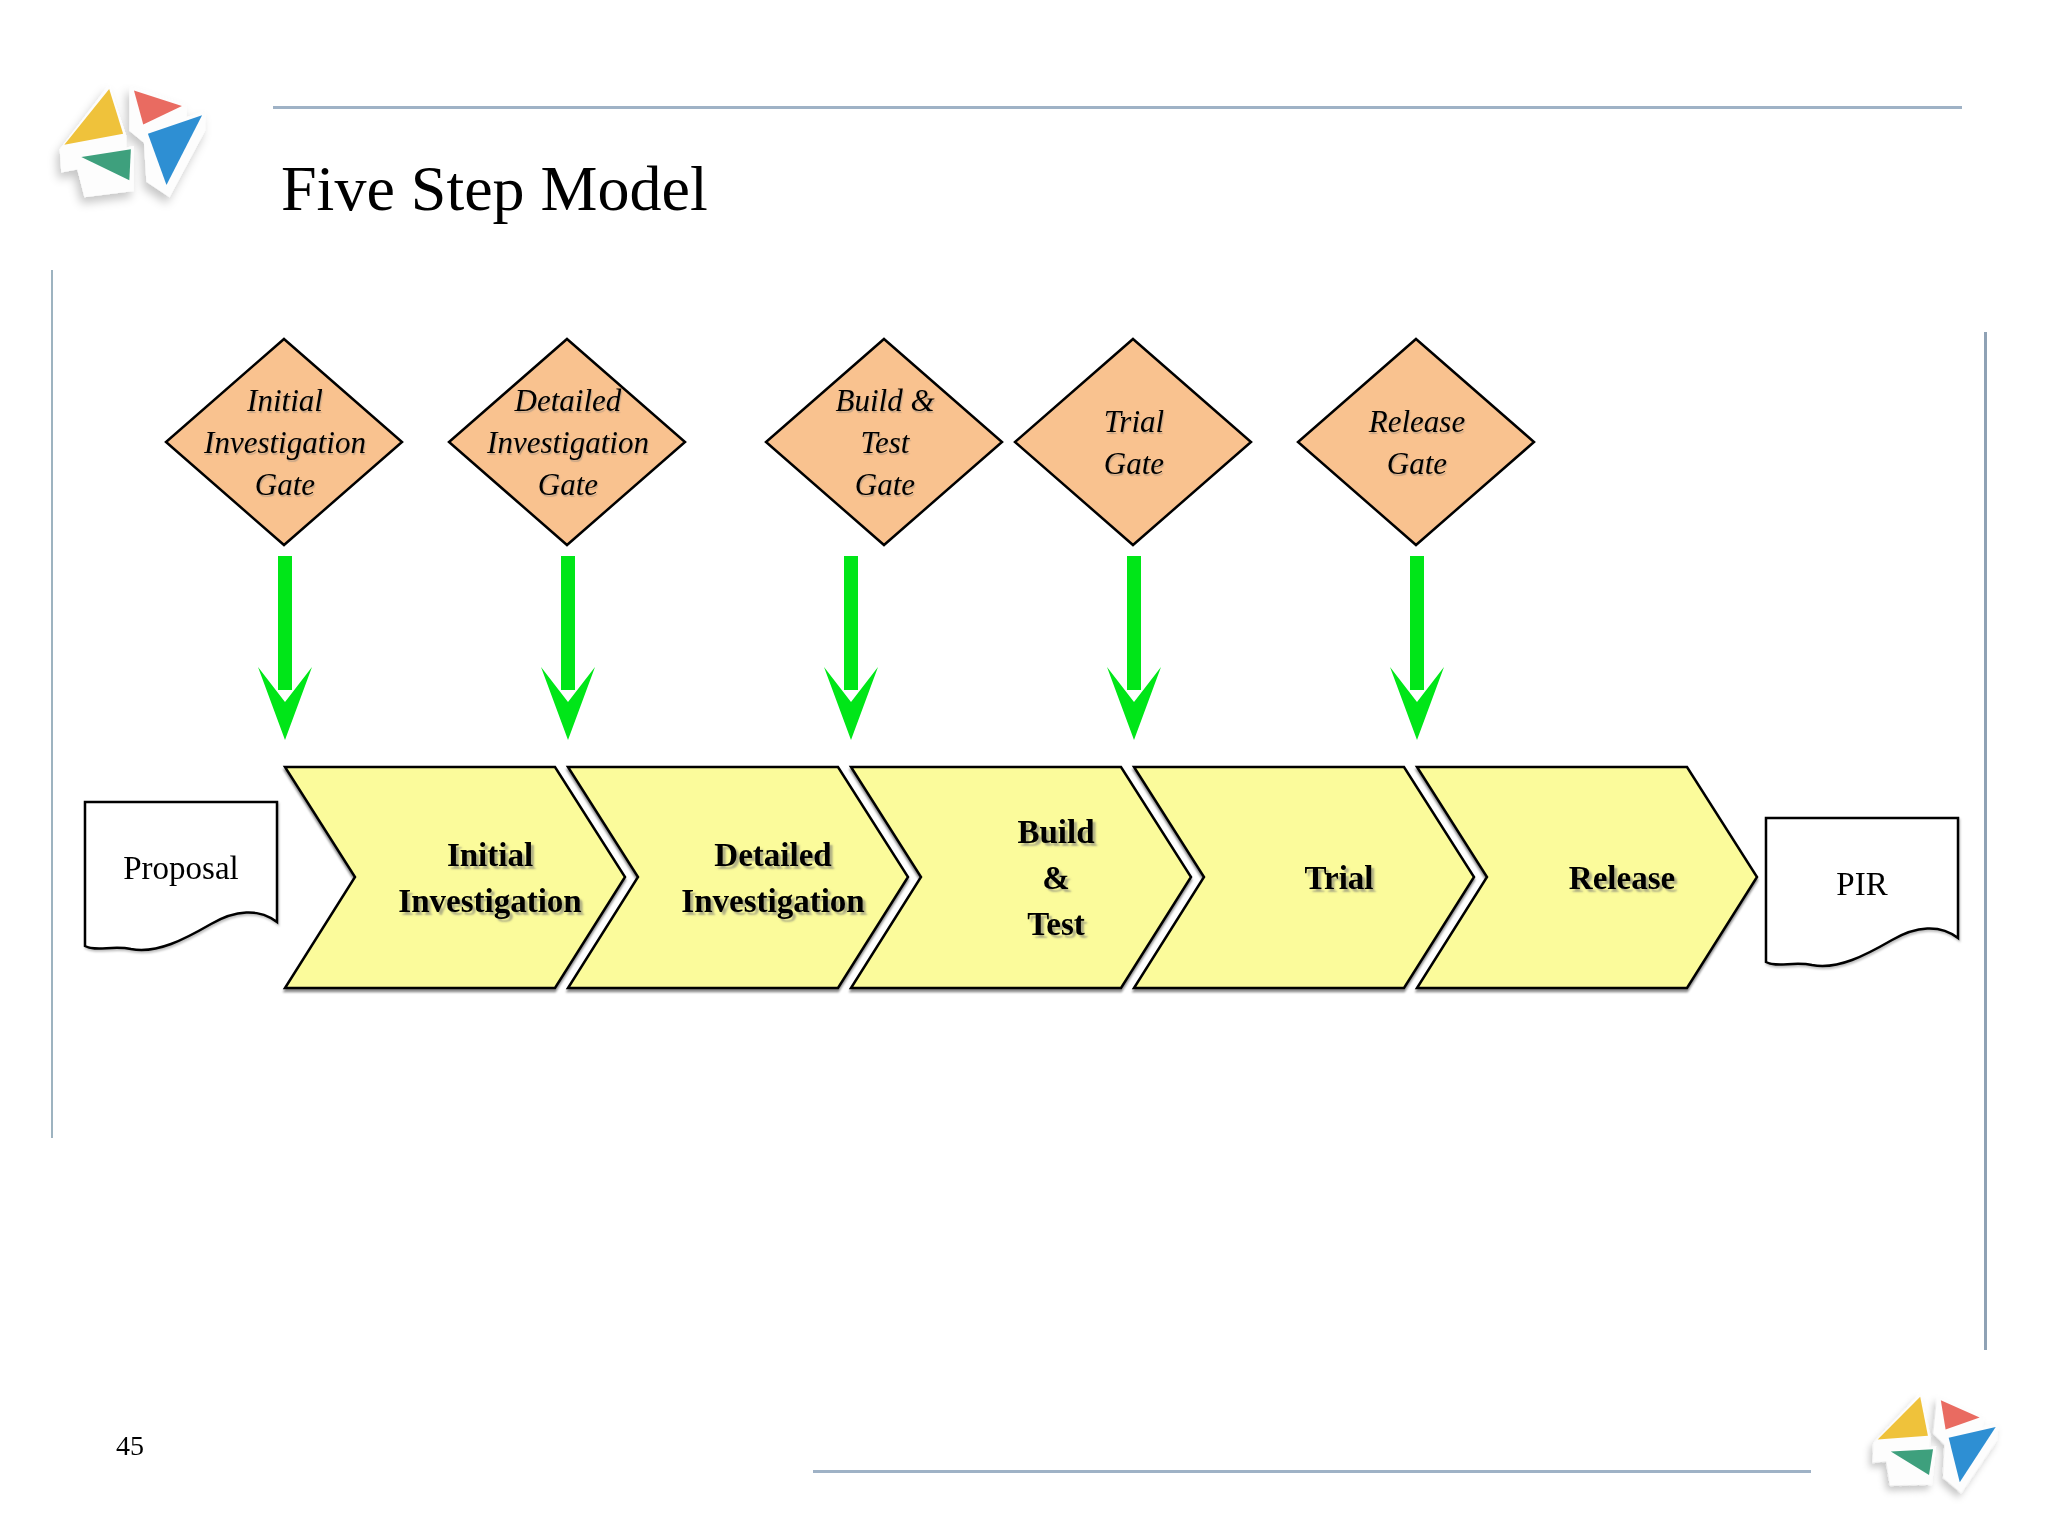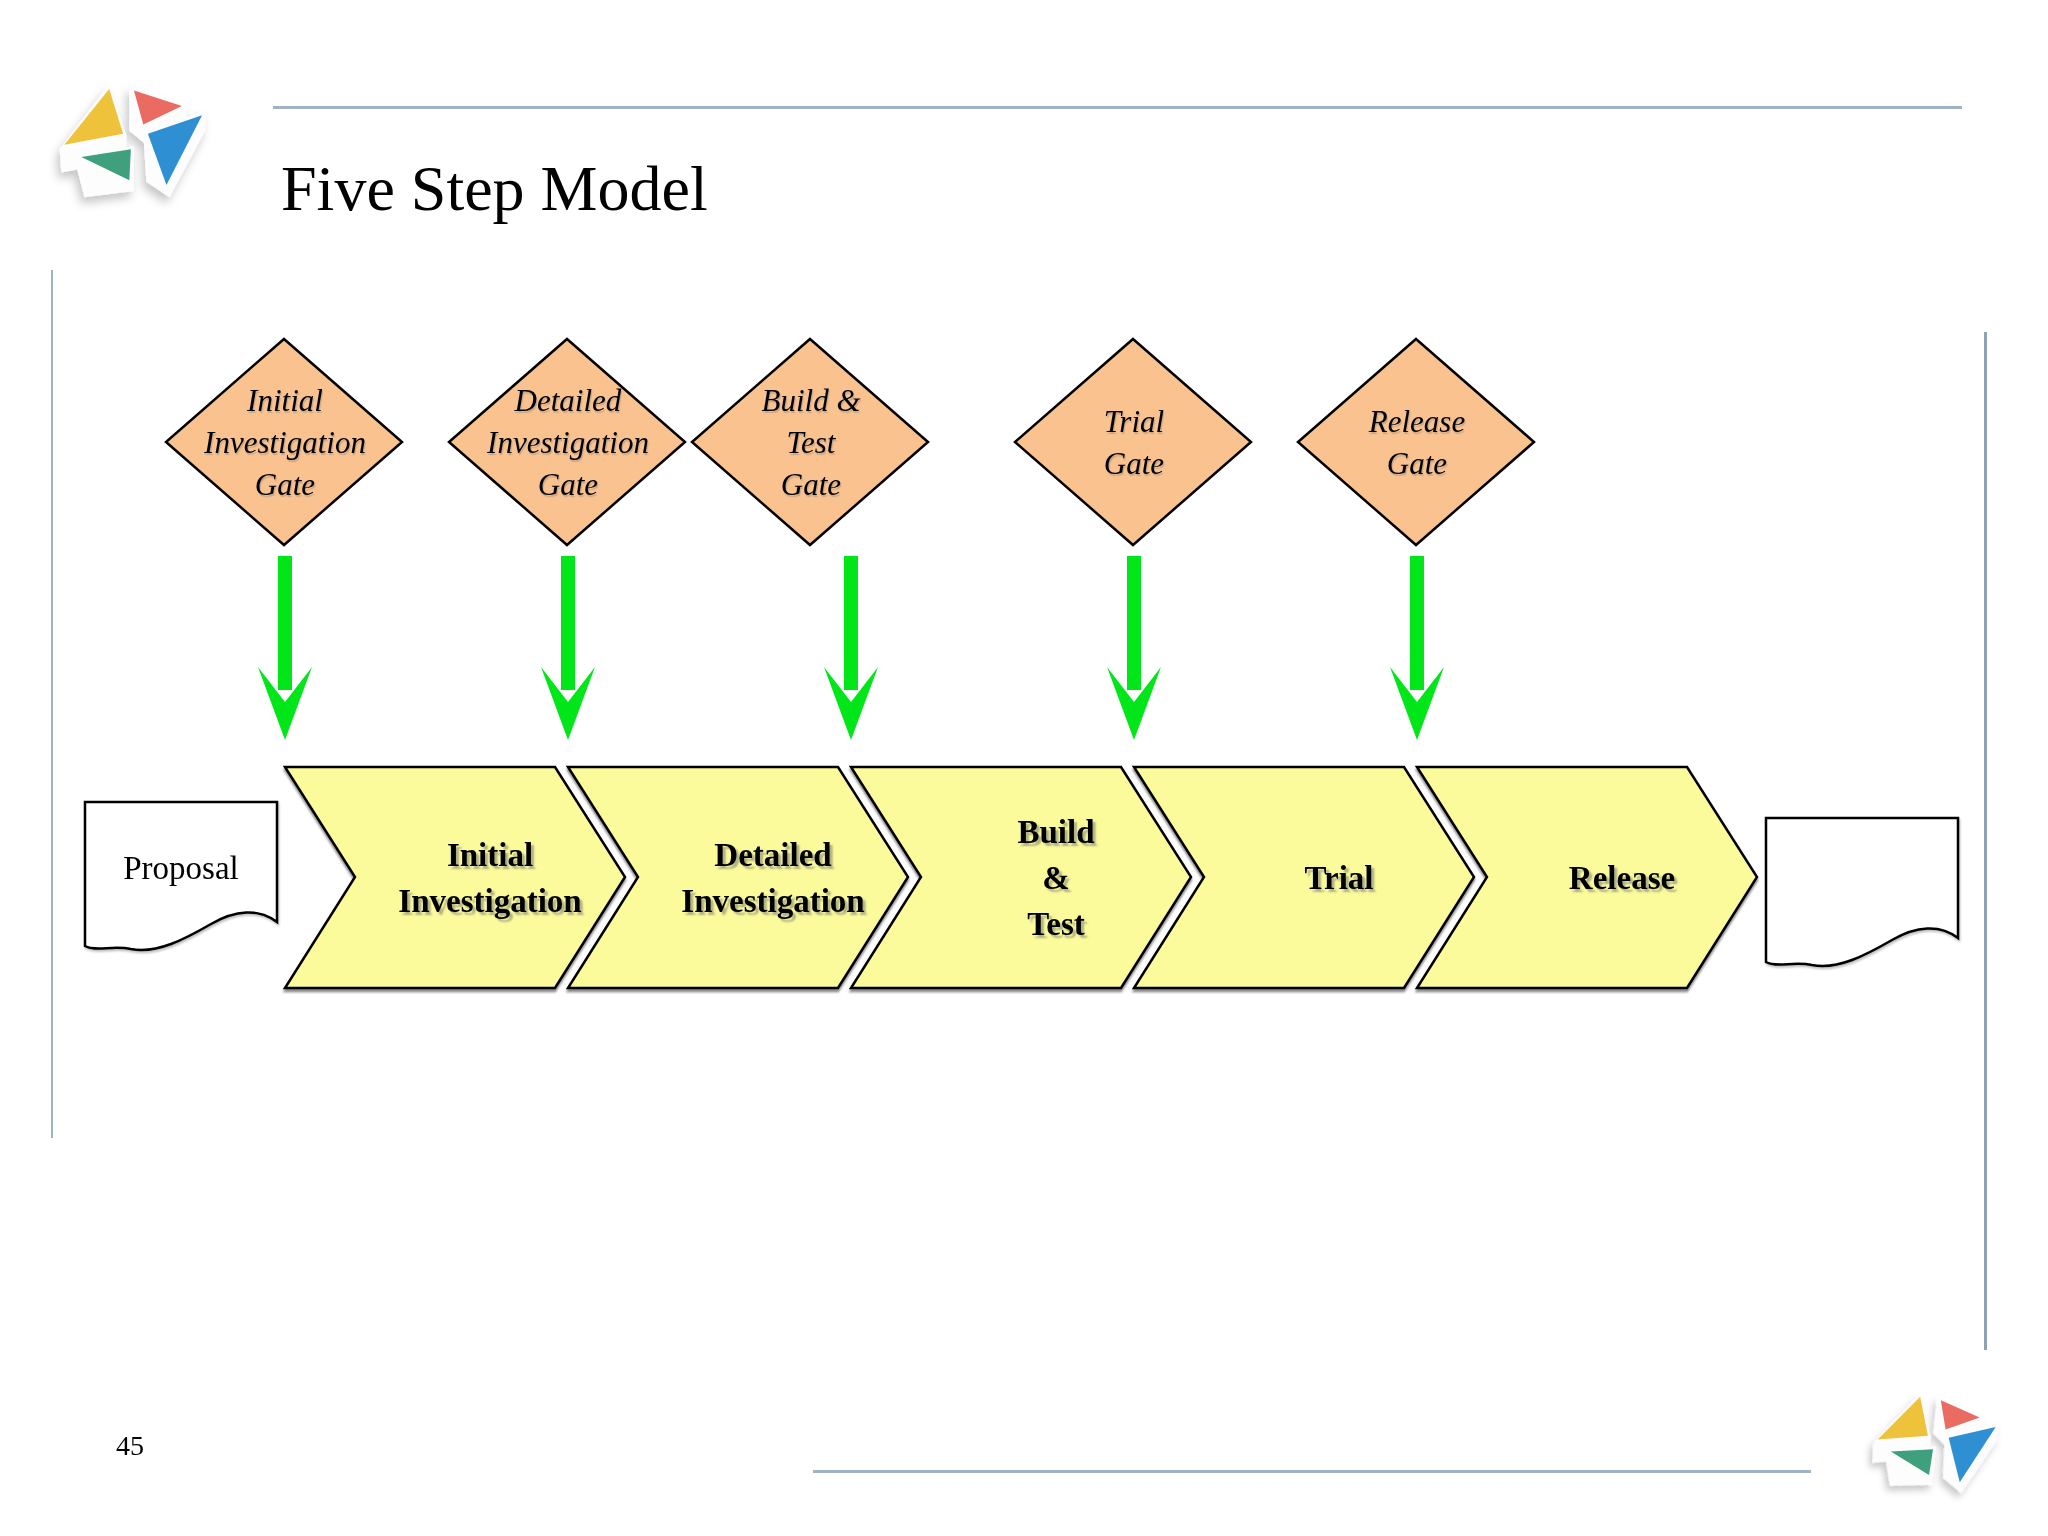--- a/index.html
+++ b/index.html
@@ -95,21 +95,21 @@
 Gate</div>
   </div>
   <div class="gate" style="left:450px">
     <svg viewBox="-5 -5 246 216" width="246" height="216">
         <polygon class="diamond" points="118,0 236,103 118,206 0,103"></polygon>
       </svg>
     <div class="gate-label">Detailed
 Investigation
 Gate</div>
   </div>
-  <div class="gate" style="left:693px">
+  <div class="gate" style="left:767px">
     <svg viewBox="-5 -5 246 216" width="246" height="216">
         <polygon class="diamond" points="118,0 236,103 118,206 0,103"></polygon>
       </svg>
     <div class="gate-label">Build &amp;
 Test
 Gate</div>
   </div>
   <div class="gate" style="left:1016px">
     <svg viewBox="-5 -5 246 216" width="246" height="216">
         <polygon class="diamond" points="118,0 236,103 118,206 0,103"></polygon>
@@ -184,20 +184,21 @@
   <div class="doc doc-proposal">
     <svg viewBox="0 0 196 160" width="196" height="160">
       <path class="docpath" d="M2 2 H194 V122 C176 108 152 110 128 124 C102 139 74 154 48 149 C30 145 12 152 2 146 Z"></path>
     </svg>
     <div class="doc-label">Proposal</div>
   </div>
   <div class="doc doc-pir">
     <svg viewBox="0 0 196 160" width="196" height="160">
       <path class="docpath" d="M2 2 H194 V122 C176 108 152 110 128 124 C102 139 74 154 48 149 C30 145 12 152 2 146 Z"></path>
     </svg>
+    <div class="doc-label">PIR</div>
   </div>
 
   <svg class="logo logo-br" viewBox="0 0 230 230">
     <defs>
         <filter id="sh2" x="-40%" y="-40%" width="200%" height="200%">
           <feDropShadow dx="-4" dy="8" stdDeviation="6" flood-opacity="0.22"></feDropShadow>
         </filter>
       </defs>
     <g filter="url(#sh2)">
       <polygon points="28,118 92,34 114,100 114,132 30,148" fill="#fdfdfd"></polygon>

